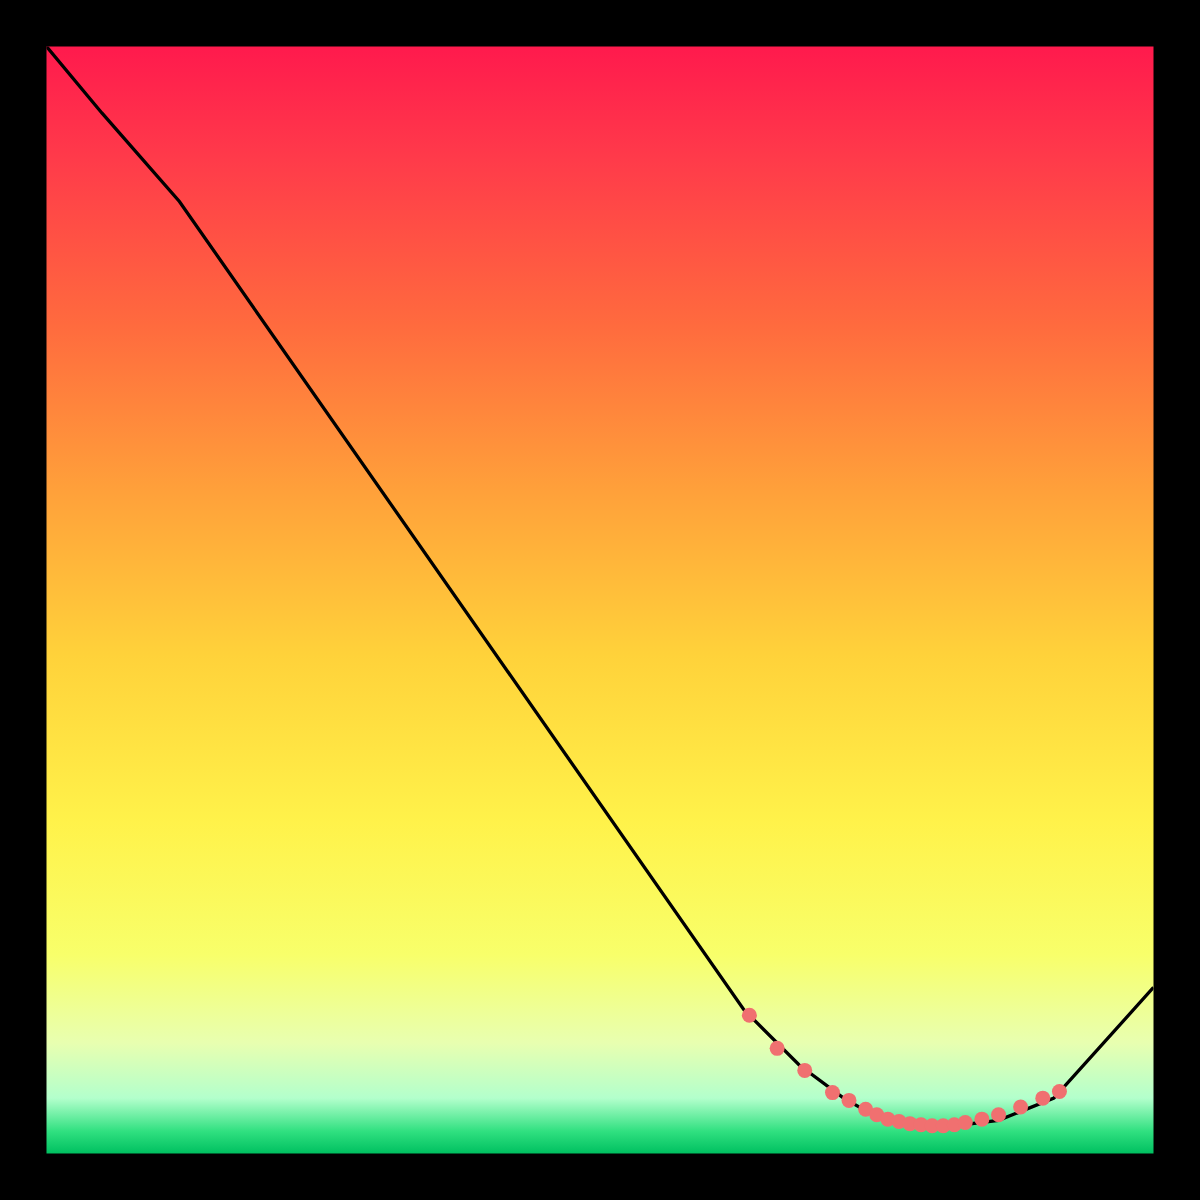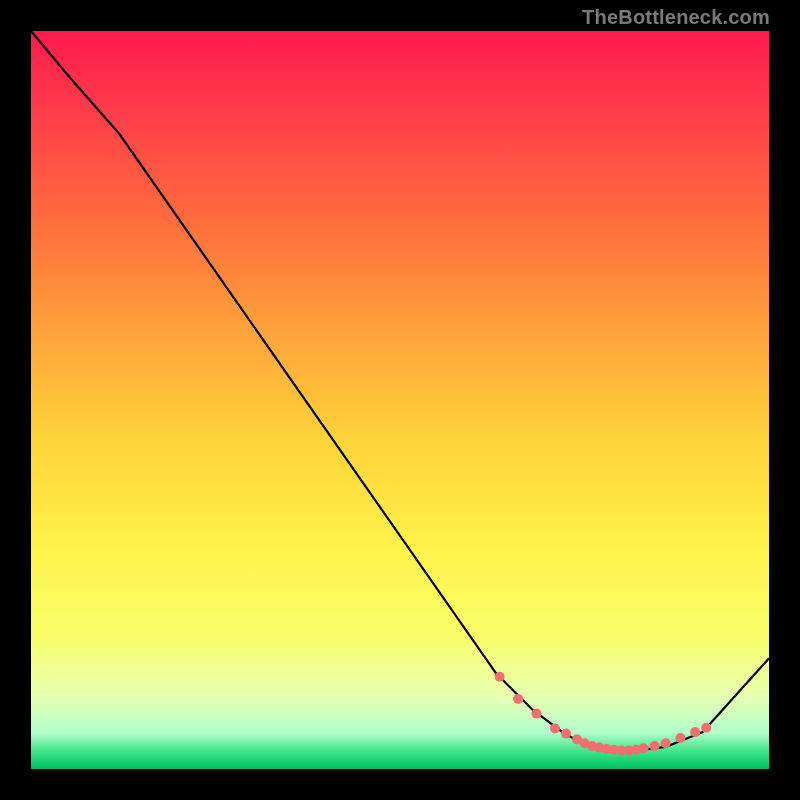--- a/index.html
+++ b/index.html
@@ -81,14 +81,13 @@
         <circle cx="605.2" cy="718.8" r="5" fill="#f07070" stroke="#000000" stroke-width="0"></circle>
         <circle cx="612.5" cy="717.3" r="5" fill="#f07070" stroke="#000000" stroke-width="0"></circle>
         <circle cx="623.6" cy="715.1" r="5" fill="#f07070" stroke="#000000" stroke-width="0"></circle>
         <circle cx="634.7" cy="712.2" r="5" fill="#f07070" stroke="#000000" stroke-width="0"></circle>
         <circle cx="649.4" cy="707.0" r="5" fill="#f07070" stroke="#000000" stroke-width="0"></circle>
         <circle cx="664.2" cy="701.1" r="5" fill="#f07070" stroke="#000000" stroke-width="0"></circle>
         <circle cx="675.3" cy="696.7" r="5" fill="#f07070" stroke="#000000" stroke-width="0"></circle>
       </g>
   </svg>
 
-  <div class="attribution">TheBottleneck.com</div>
 </div>
 
 </body></html>

